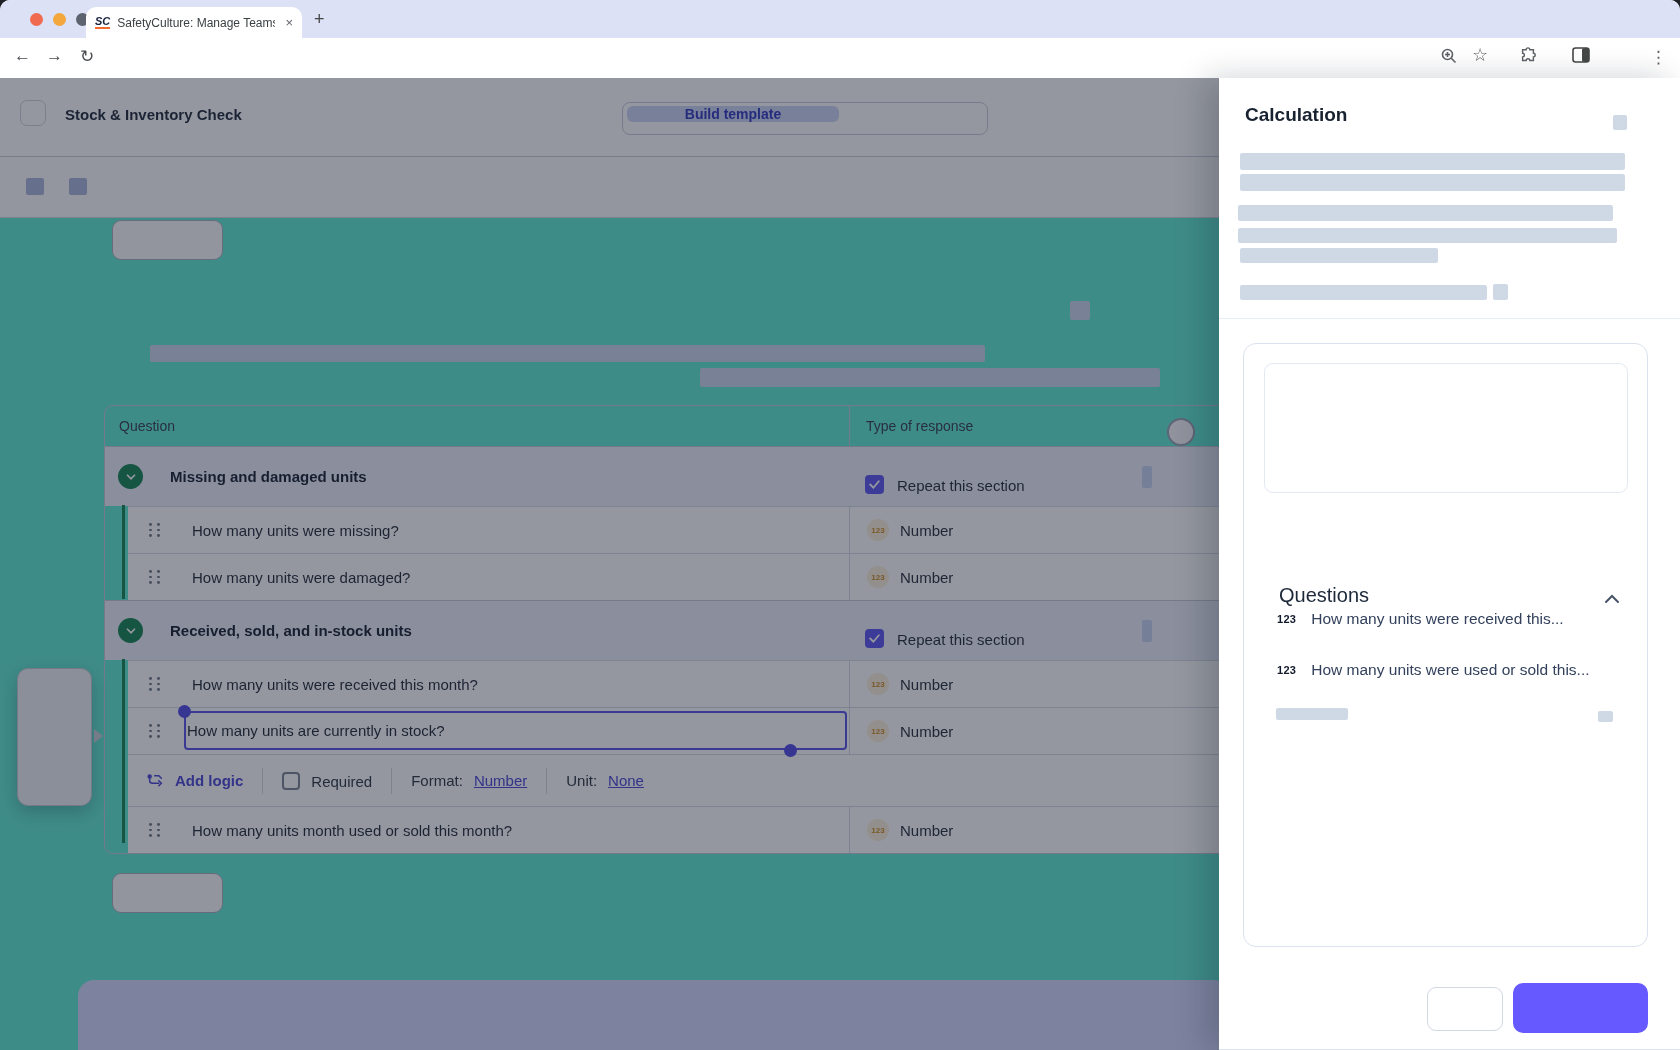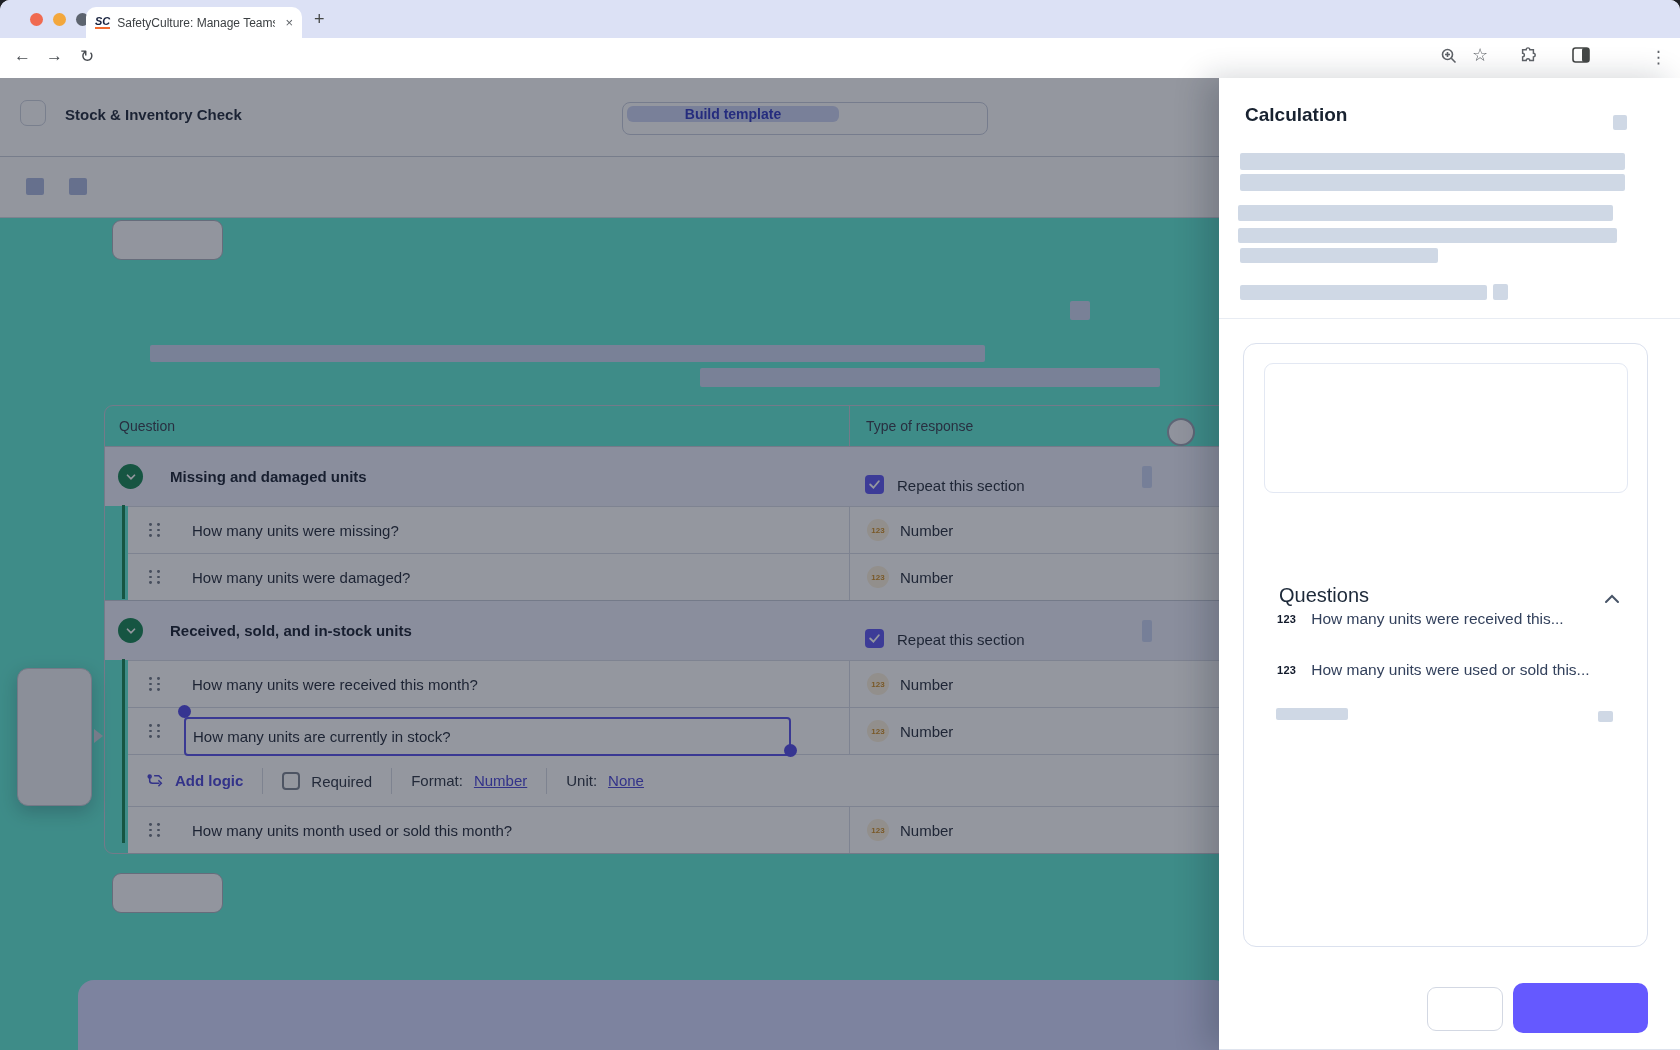--- a/index.html
+++ b/index.html
@@ -61,22 +61,22 @@
   .qrow{position:relative;height:47px;}
   .qcard{position:absolute;left:23px;right:0;top:0;bottom:0;background:#fff;border-top:1px solid #d6dae4;display:flex;}
   .q-main{flex:0 0 721px;display:flex;align-items:center;}
   .dots{margin-left:21px;width:13px;display:grid;grid-template-columns:repeat(2,1fr);gap:2.5px 3.5px;flex:0 0 auto;}
   .dots i{width:2.8px;height:2.8px;border-radius:50%;background:#6f7784;}
   .qtext{margin-left:30px;font-size:15px;color:#1d2433;}
   .q-type{flex:1;border-left:1px solid #d6dae4;display:flex;align-items:center;gap:11px;padding-left:17px;}
   .numico{width:22px;height:22px;border-radius:50%;background:#fcf0db;color:#cd8a1f;font-size:8px;font-weight:700;
     display:flex;align-items:center;justify-content:center;flex:0 0 auto;}
   .typelabel{font-size:15px;color:#232b3a;}
-  .selinput{position:absolute;left:79px;top:10px;width:607px;height:39px;background:#fff;border:2px solid #564fe8;border-radius:4px;
-    display:flex;align-items:center;padding-left:7px;font-size:15px;color:#1b2332;z-index:2;}
+  .selinput{position:absolute;left:79px;top:4px;width:663px;height:39px;background:#fff;border:2px solid #564fe8;border-radius:4px;
+    display:flex;align-items:center;padding-left:1px;font-size:15px;color:#1b2332;z-index:2;}
   .handle{position:absolute;width:13px;height:13px;border-radius:50%;background:#4f46e5;z-index:4;}
   .logicrow{position:relative;height:52px;}
   .logicbar{position:absolute;left:23px;right:0;top:0;bottom:0;background:#fff;border-top:1px solid #d6dae4;
     display:flex;align-items:center;padding-left:19px;font-size:15px;color:#2a3240;}
   .lg{display:flex;align-items:flex-end;gap:11px;padding:0 19px;}
   .ldiv{width:1px;height:26px;background:#d5d9e3;}
   .indigo{color:#4842d6;}
   .linky{color:#4842d6;text-decoration:underline;}
   .ucbx{width:18px;height:18px;border:2px solid #79818f;border-radius:4px;background:#fff;}
   .greenbar{position:absolute;left:122px;width:3px;background:#128350;z-index:5;}

